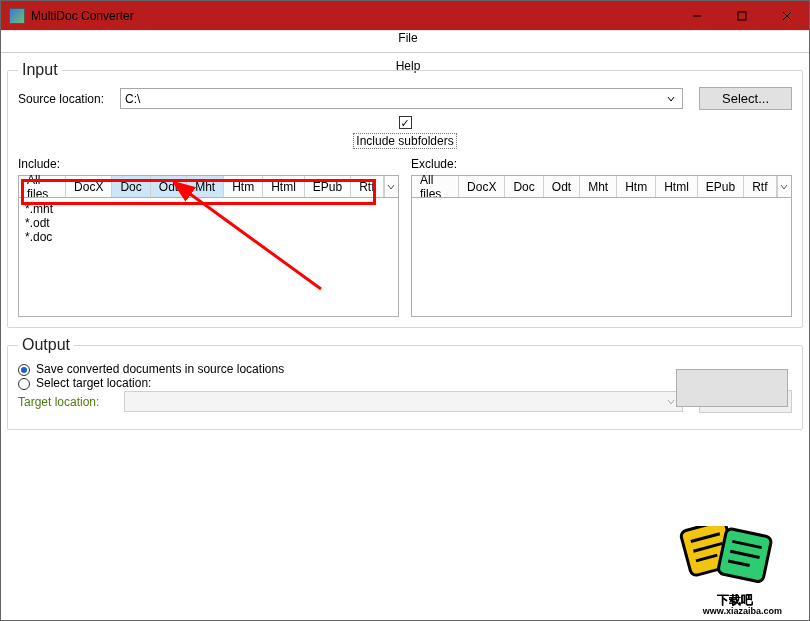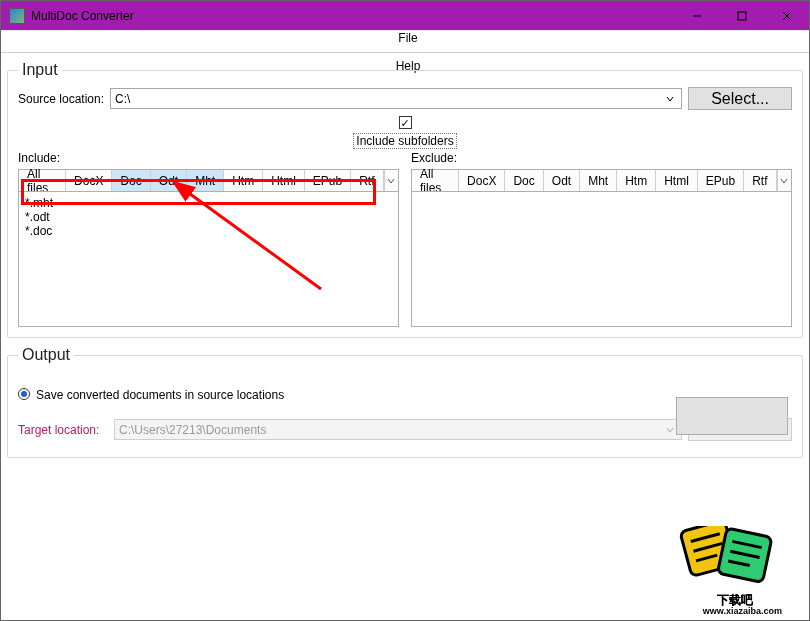--- a/index.html
+++ b/index.html
@@ -1,45 +1,45 @@
 <!DOCTYPE html>
 <html><head>
 <meta charset="utf-8">
 <style>
   * { box-sizing: border-box; font-family: "Segoe UI", Tahoma, sans-serif; font-size: 12px; }
   body { margin: 0; background: #fff; width: 810px; height: 621px; border: 1px solid #646464; overflow: hidden; position: relative; }
-  .titlebar { height: 30px; display: flex; align-items: center; padding-left: 8px; background: #a21caf; border-bottom: 1px solid #e8e8e8; }
+  .titlebar { height: 30px; display: flex; align-items: center; padding-left: 8px; background: #b91c1c; border-bottom: 1px solid #e8e8e8; }
   .titlebar .appicon { width: 16px; height: 16px; background: linear-gradient(135deg,#3a7bd5,#6fbf73); border:1px solid #555; margin-right: 6px;}
   .titlebar .title { font-size: 12px; color: #000; }
   .winbtns { margin-left: auto; display: flex; height: 100%; }
   .winbtn { width: 45px; display:flex; align-items:center; justify-content:center; color:#222; }
   .winbtn svg { width:10px; height:10px; }
   .menubar { height: 22px; display:flex; align-items:center; padding-left:6px; gap:14px; border-bottom:1px solid #d0d0d0;flex-direction:column; }
   .menubar span { font-size:12px; color:#000; }
   .content { padding:4px 6px 6px 6px; }
   fieldset.groupbox { border:1px solid #d6d6d6; border-radius:2px; margin:4px 0 8px 0; padding:8px 10px 10px 10px; position:relative; }
   fieldset.groupbox > legend { padding:0 4px; font-size:16px; color:#222; }
-  .row { display:flex; align-items:center; gap:6px; margin-bottom:6px; }
+  .row { display:flex; align-items:center; gap:16px; margin-bottom:6px; }
   .label { font-size:12px; color:#000; }
   .combo { flex:1; height:21px; border:1px solid #a7a7a7; background:#fff; display:flex; align-items:center; padding:0 4px; position:relative; }
   .combo .droparrow { position:absolute; right:2px; top:3px; width:13px; height:13px; }
-  .btn { height:23px; padding:0 22px; border:1px solid #adadad; background:#e1e1e1; font-size:16px; display:inline-flex; align-items:center; justify-content:center; }
+  .btn { height:23px; padding:0 22px; border:1px solid #adadad; background:#e1e1e1; font-size:13px; display:inline-flex; align-items:center; justify-content:center; }
   .btn.disabled { color:#9a9a9a; background:#efefef; border-color:#cfcfcf; }
   .chk { display:flex; align-items:center; gap:4px;flex-direction:column; }
   .chk .box { width:13px; height:13px; border:1px solid #333; display:flex; align-items:center; justify-content:center; background:#fff; }
   .chk .box.checked::after { content:"✓"; font-size:11px; line-height:10px; color:#000; }
-  .filterpanels { display:flex; gap:12px; margin-top:2px;justify-content:center; }
+  .filterpanels { display:flex; gap:12px; margin-top:8px;justify-content:center; }
   .filtercol { flex:1; display:flex; flex-direction:column; }
   .filtercol .seclabel { margin-bottom:4px; }
   .tabstrip { height:22px; border:1px solid #b0b0b0; border-bottom:none; display:flex; align-items:stretch; background:#fcfcfc; }
   .tabstrip .tab { padding:0 8px; display:flex; align-items:center; border-right:1px solid #d0d0d0; font-size:12px; }
   .tabstrip .tab.sel { background:#cde6f7; }
   .tabstrip .more { margin-left:auto; width:18px; display:flex; align-items:center; justify-content:center; border-left:1px solid #d0d0d0; }
-  .listbox { border:1px solid #b0b0b0; height:136px; background:#fff; padding:4px 6px; font-size:12px; color:#000; white-space:pre; overflow:auto; }
-  .radio { display:flex; align-items:flex-start; gap:6px; margin:16px 0; }
+  .listbox { border:1px solid #b0b0b0; height:120px; background:#fff; padding:4px 6px; font-size:12px; color:#000; white-space:pre; overflow:auto; }
+  .radio { display:flex; align-items:flex-end; gap:6px; margin:0 0; }
   .radio .dot { width:12px; height:12px; border:1px solid #333; border-radius:50%; display:flex; align-items:center; justify-content:center; }
   .radio .dot .fill { width:6px; height:6px; border-radius:50%; background:#1a63c4; }
   .redbox { position:absolute; border:3px solid #ff0000; pointer-events:none; }
   .arrow { position:absolute; pointer-events:none; }
   .dotted { border:1px dotted #7a7a7a; padding:0 2px; }
   .bigimg { position:absolute; right:4px; bottom:2px; width:140px; height:92px; }
   .watermark { position:absolute; right:27px; bottom:4px; font-size:9px; color:#000; text-shadow:0 0 2px #fff;font-weight:bold; }
   .convertbtn { position:absolute; right:14px; bottom:22px; width:112px; height:38px; border:1px solid #adadad; background:#e1e1e1; }
   .droparrow svg, .more svg { width:8px; height:8px; }
 </style>
@@ -146,25 +146,28 @@
 <fieldset class="groupbox" style="">
   <legend>Output</legend>
 
 
   <div class="radio">
     <span class="dot">
           <span class="fill"></span>
         </span>
     <span>Save converted documents in source locations</span>
   </div>
+  <div class="radio">
+    <span class="dot"></span>
+    <span>Select target location:</span>
+  </div>
 
   <div class="row">
-    <span class="label" style="color:#be185d; width:90px;">Target location:</span>
+    <span class="label" style="color:#4d7c0f; width:90px;">Target location:</span>
     <div class="combo" style="color:#9a9a9a; background:#f4f4f4; border-color:#cfcfcf;">
-      <span>C:\Users\27213\Documents</span>
       <span class="droparrow"><svg viewBox="0 0 8 8">
               <path d="M1 2 L4 6 L7 2" fill="none" stroke="#aaa"></path>
             </svg></span>
     </div>
     <button class="btn disabled">Select...</button>
   </div>
 
 
   <div class="convertbtn"></div>
 </fieldset>

